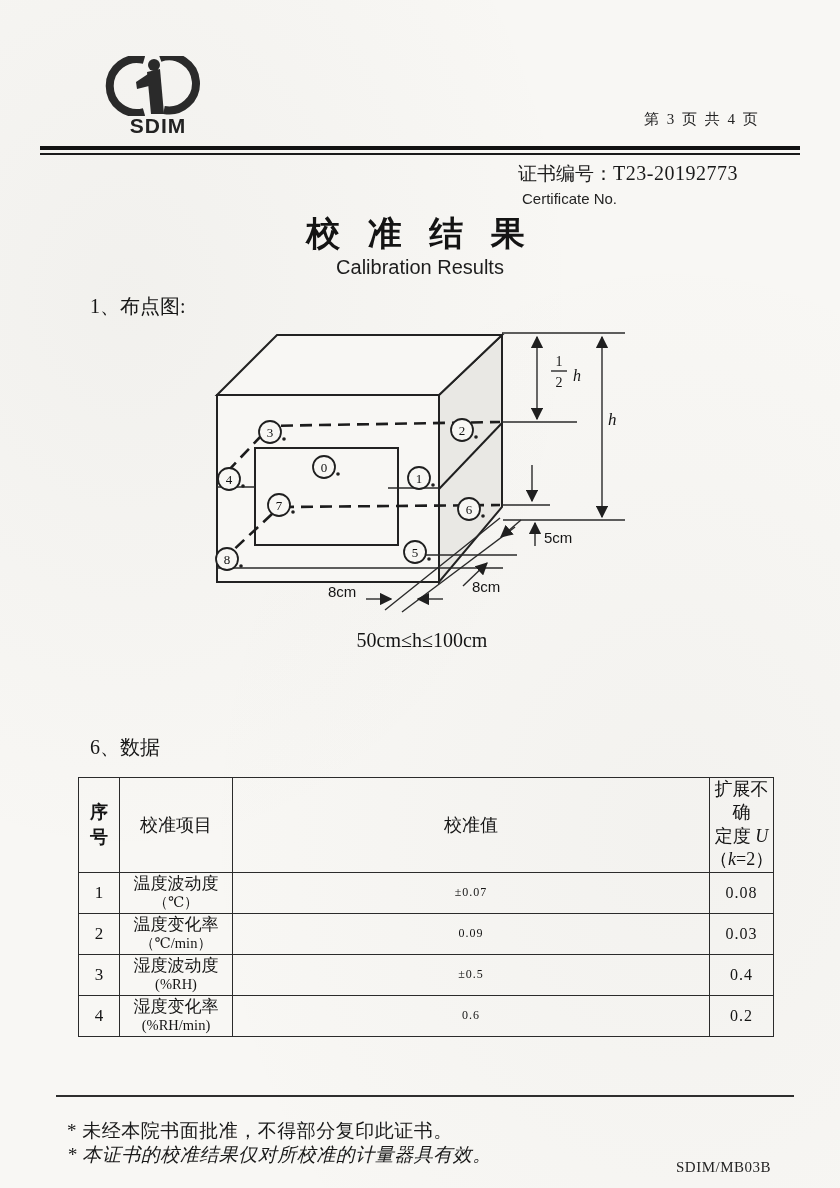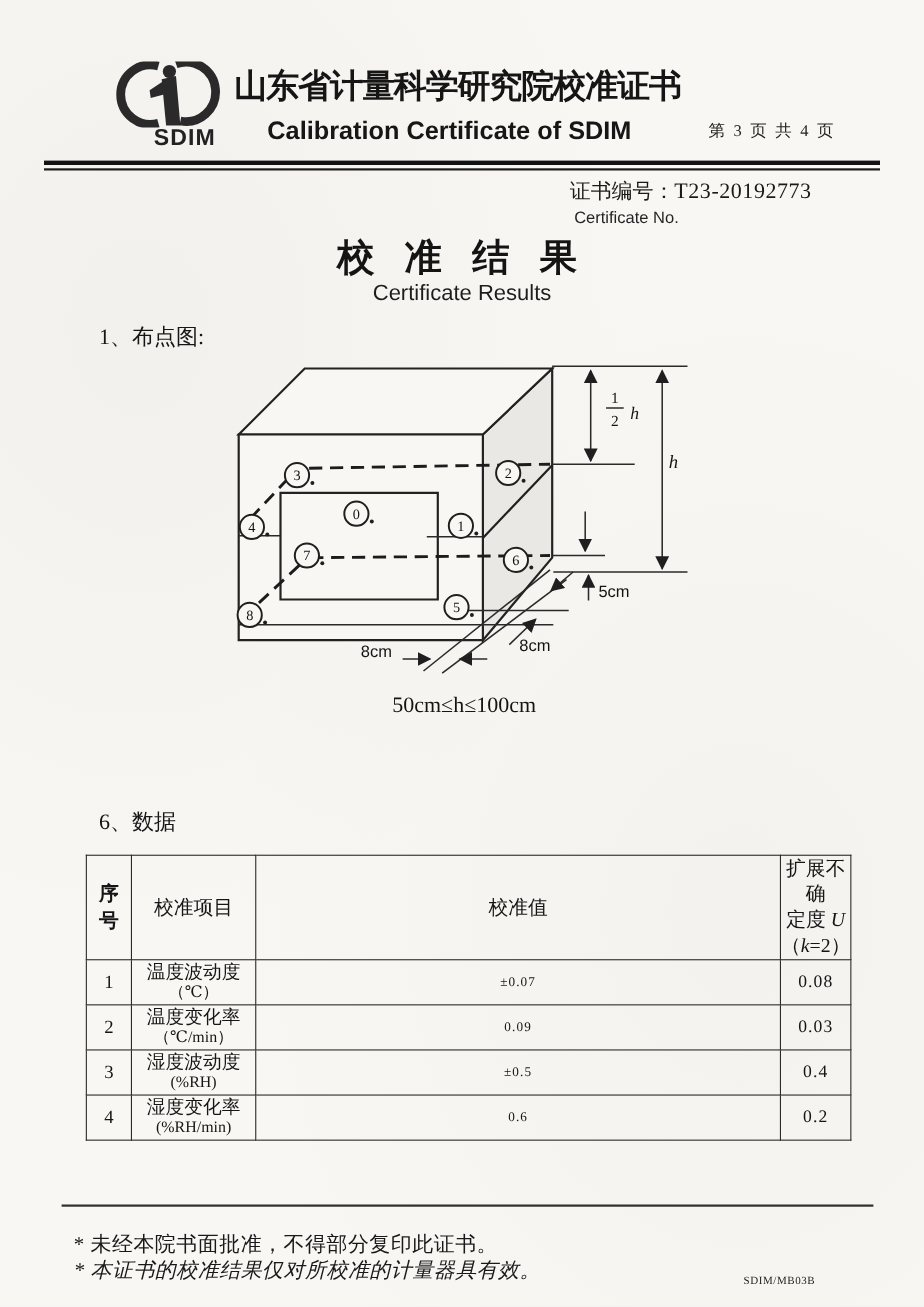--- a/index.html
+++ b/index.html
@@ -7,21 +7,21 @@
   .page{position:relative;width:840px;height:1188px;background:#f8f7f4;color:#1c1c1c;
         background-image:radial-gradient(ellipse at 15% 25%, rgba(120,120,115,.05), transparent 45%),
                          radial-gradient(ellipse at 80% 70%, rgba(120,120,115,.04), transparent 50%);}
   .serif{font-family:"Liberation Serif","DejaVu Serif",serif;}
   .sans{font-family:"Liberation Sans","DejaVu Sans",sans-serif;}
   .abs{position:absolute;}
 
   
   .logo-box{left:92px;top:56px;width:120px;height:88px;}
   .logo-mark{display:block;margin:0 auto;}
-  .logo-text{position:absolute;left:16px;top:58px;width:120px;text-align:center;
+  .logo-text{position:absolute;left:6px;top:58px;width:120px;text-align:center;
              font-weight:bold;font-size:21px;letter-spacing:1px;color:#222;}
   .title-cn{left:213px;top:58px;font-size:30px;font-weight:bold;letter-spacing:-1px;color:#151515;}
   .title-en{left:243px;top:105px;font-size:23px;font-weight:bold;color:#161616;}
   .page-info{left:644px;top:110px;font-size:15px;letter-spacing:2px;color:#242424;}
   .rule-top{left:40px;top:146px;width:760px;height:4px;background:#121212;}
   .rule-bot{left:40px;top:153px;width:760px;height:2px;background:#1a1a1a;}
 
   
   .cert-line{left:518px;top:161px;font-size:19px;color:#1a1a1a;}
   .cert-num{font-size:20px;letter-spacing:.5px;}
@@ -70,54 +70,52 @@
   .cell-item .nm{font-size:17px;line-height:1.15;display:block;}
   .cell-item .un{font-size:14.5px;line-height:1.15;display:block;}
   .cell-val{font-size:12px;letter-spacing:1px;}
   .cell-u{font-size:16px;letter-spacing:1px;}
 
   
   .foot-rule{left:56px;top:1095px;width:738px;height:2px;background:#2e2e2e;}
   .note{left:67px;font-size:19px;color:#191919;letter-spacing:.5px;}
   .note1{top:1118px;}
   .note2{top:1142px;font-style:italic;}
-  .form-no{left:676px;top:1159px;font-size:10px;letter-spacing:.5px;color:#242424;}
+  .form-no{left:676px;top:1159px;font-size:15px;letter-spacing:.5px;color:#242424;}
 </style>
 </head>
 <body>
 
 <div class="page">
 
   <div class="abs logo-box">
     <svg class="logo-mark" width="120" height="60" viewBox="0 0 120 60">
       <g fill="none" stroke="#2a2a2a">
         <path d="M52,4 A27,27 0 1 0 52,56" stroke-width="8"></path>
         <path d="M68,2 A27,27 0 1 1 72,54" stroke-width="8"></path>
       </g>
       <g fill="#2a2a2a">
         <circle cx="62" cy="9" r="6"></circle>
         <polygon points="55,16 68,13 72,58 59,58"></polygon>
         <polygon points="44,26 56,18 57,30 45,33"></polygon>
       </g>
     </svg>
     <div class="logo-text sans">SDIM</div>
   </div>
-  <div class="abs title-cn serif">山东省计量科学研究院校准证书</div>
-  <div class="abs title-en sans">Calibration Certificate of SDIM</div>
   <div class="abs page-info serif">第 3 页 共 4 页</div>
   <div class="abs rule-top"></div>
   <div class="abs rule-bot"></div>
 
   <div class="abs cert-line serif">
     <span>证书编号：</span><span class="cert-num">T23-20192773</span>
   </div>
   <div class="abs cert-en sans">Certificate No.</div>
 
   <div class="abs res-cn sans">校 准 结 果</div>
-  <div class="abs res-en sans">Certificate Results</div>
+  <div class="abs res-en sans">Calibration Results</div>
 
   <div class="abs sec-h sec1 serif">1、布点图:</div>
 
   <svg class="abs diagram" width="520" height="350" viewBox="0 0 520 350">
     <defs>
       <marker id="ah" viewBox="0 0 10 10" refX="9" refY="5" markerWidth="9" markerHeight="9" orient="auto-start-reverse">
         <path d="M0,0 L10,5 L0,10 Z" fill="#1f1f1f"></path>
       </marker>
     </defs>
 

